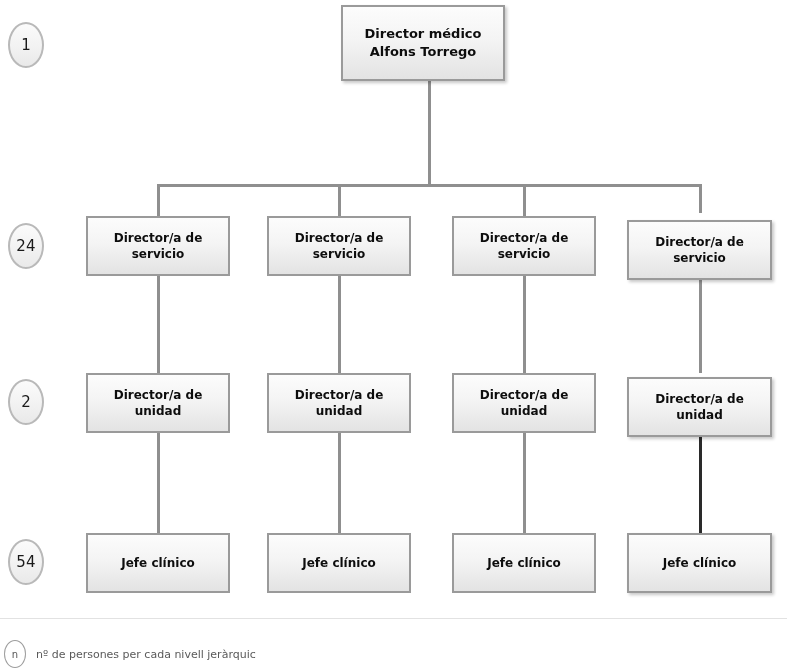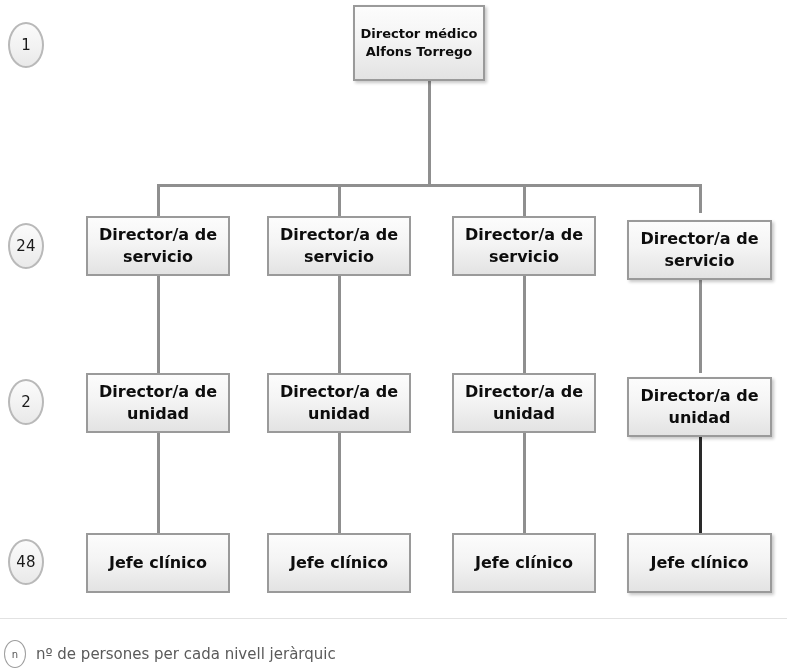--- a/index.html
+++ b/index.html
@@ -43,21 +43,21 @@
   
   .node-box {
     position: absolute;
     box-sizing: border-box;
     background: linear-gradient(to bottom, #fcfcfc 0%, #f4f4f4 45%, #e3e3e3 100%);
     border: 2px solid #9a9a9a;
     display: flex;
     align-items: center;
     justify-content: center;
     text-align: center;
-    font-size: 16px;
+    font-size: 12px;
     font-weight: bold;
     line-height: 1.35;
     color: #0d0d0d;
     z-index: 3;
   }
   .node-box.root {
     font-size: 13px;
   }
   .node-box.shadowed {
     box-shadow: 2px 2px 3px rgba(0,0,0,.22);
@@ -97,54 +97,54 @@
     background: #ffffff;
     box-sizing: border-box;
     display: flex;
     align-items: center;
     justify-content: center;
     font-size: 10px;
     color: #555555;
   }
   #legend-text {
     margin-left: 10px;
-    font-size: 15px;
+    font-size: 11px;
     color: #5a5a5a;
     white-space: nowrap;
   }
 </style>
 </head>
 <body>
 
 <div id="chart-canvas">
 
   <div class="level-badge" style="left:8px;  top:22px;">1</div>
   <div class="level-badge" style="left:8px;  top:223px;">24</div>
   <div class="level-badge" style="left:8px;  top:379px;">2</div>
-  <div class="level-badge" style="left:8px;  top:539px;">48</div>
+  <div class="level-badge" style="left:8px;  top:539px;">54</div>
 
   <div class="conn" style="left:428px; top:80px;  width:3px;  height:105px;"></div>
   <div class="conn" style="left:157px; top:184px; width:545px; height:3px;"></div>
 
   <div class="conn" style="left:157px; top:184px; width:3px; height:33px;"></div>
   <div class="conn" style="left:338px; top:184px; width:3px; height:33px;"></div>
   <div class="conn" style="left:523px; top:184px; width:3px; height:33px;"></div>
   <div class="conn" style="left:699px; top:184px; width:3px; height:29px;"></div>
 
   <div class="conn" style="left:157px; top:276px; width:3px; height:97px;"></div>
   <div class="conn" style="left:338px; top:276px; width:3px; height:97px;"></div>
   <div class="conn" style="left:523px; top:276px; width:3px; height:97px;"></div>
   <div class="conn" style="left:699px; top:280px; width:3px; height:93px;"></div>
 
   <div class="conn" style="left:157px; top:433px; width:3px; height:100px;"></div>
   <div class="conn" style="left:338px; top:433px; width:3px; height:100px;"></div>
   <div class="conn" style="left:523px; top:433px; width:3px; height:100px;"></div>
   <div class="conn dark" style="left:699px; top:437px; width:3px; height:96px;"></div>
 
-  <div class="node-box root shadowed" style="left:353px; top:5px; width:132px; height:76px;">
+  <div class="node-box root shadowed" style="left:341px; top:5px; width:164px; height:76px;">
     <span style="white-space: pre-line;">Director médico
 Alfons Torrego</span>
   </div>
 
   <div class="node-box" style="left:86px; top:216px; width:144px; height:60px;">
     <span style="white-space: pre-line;">Director/a de
 servicio</span>
   </div>
   <div class="node-box" style="left:267px; top:216px; width:144px; height:60px;">
     <span style="white-space: pre-line;">Director/a de

